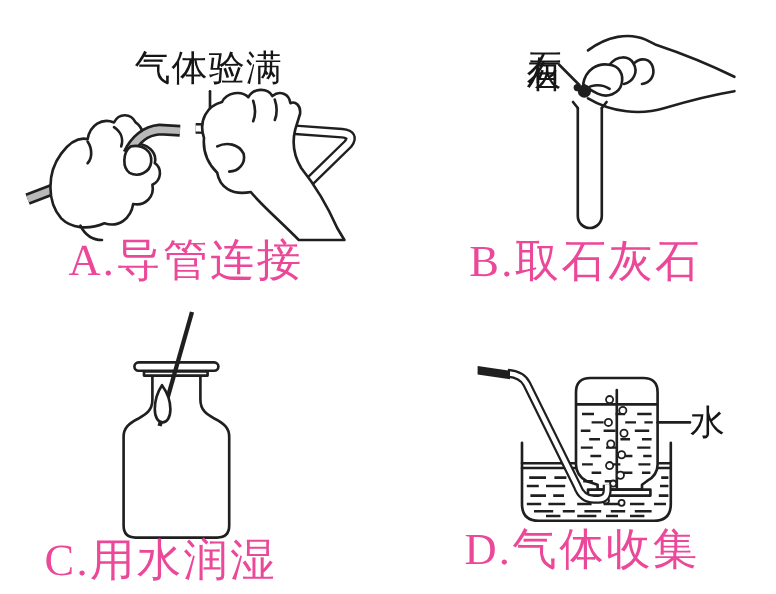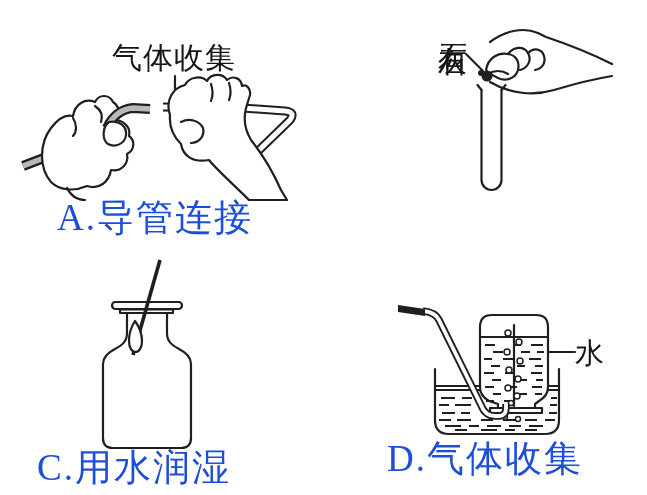--- a/index.html
+++ b/index.html
@@ -4,40 +4,40 @@
 <style>
   html,body{margin:0;padding:0;background:#fff;}
   #stage{
     position:relative;width:647px;height:495px;background:#ffffff;
     overflow:hidden;
     font-family:"Liberation Serif","DejaVu Serif",serif;
     color:#161616;
   }
   .caption{
     position:absolute;font-size:37px;line-height:44px;letter-spacing:2px;
-    color:#1d4ed8;white-space:nowrap;
+    color:#ec4899;white-space:nowrap;
   }
   .annotation{
     position:absolute;font-size:30px;line-height:34px;letter-spacing:1px;
     color:#161616;white-space:nowrap;
   }
   .annotation-vertical{
     position:absolute;font-size:29px;letter-spacing:3px;
     writing-mode:vertical-rl;text-orientation:upright;color:#161616;
   }
   svg{position:absolute;overflow:visible;}
   .ink{stroke:#1f1f1f;fill:none;stroke-width:2.2;stroke-linecap:round;stroke-linejoin:round;}
   .inkfill{stroke:#1f1f1f;fill:#ffffff;stroke-width:2.2;stroke-linecap:round;stroke-linejoin:round;}
 </style>
 </head>
 <body>
 
 <div id="stage">
 
-  <div class="annotation" style="left:112px;top:41px;">气体收集</div>
+  <div class="annotation" style="left:112px;top:41px;">气体验满</div>
 
   <svg style="left:15px;top:70px;" width="300" height="130" viewBox="0 0 300 130">
 
     <line x1="160" y1="6" x2="160" y2="36" class="ink" stroke-width="2"></line>
 
     <g>
       <path d="M 8,96 L 52,79" stroke="#1f1f1f" stroke-width="10" fill="none" stroke-linecap="butt"></path>
       <path d="M 8,96 L 52,79" stroke="#b9b9b9" stroke-width="5.5" fill="none" stroke-linecap="butt"></path>
     </g>
 
@@ -97,20 +97,21 @@
       <circle cx="31" cy="53" r="3" fill="#1f1f1f"></circle>
     </g>
 
     <g>
       <path class="ink" d="M 31.5,70 L 31.5,160 A 10,10 0 0 0 51.5,160 L 51.5,70"></path>
       <path class="ink" d="M 31.5,70 L 27.5,65"></path>
       <path class="ink" d="M 51.5,70 L 55.5,65"></path>
     </g>
   </svg>
 
+  <div class="caption" style="left:391px;top:197px;">B.取石灰石</div>
 
   <svg style="left:88px;top:258px;" width="135" height="200" viewBox="0 0 135 200">
 
     <g>
       <path class="ink" d="M 39,55 L 39,75 C 39,84 34,87 27,91 C 19,95 15,99 15,106
         L 15,180 Q 15,190 25,190 L 93,190 Q 103,190 103,180 L 103,106
         C 103,99 99,95 91,91 C 84,87 79,84 79,75 L 79,55"></path>
       <rect x="32" y="51.5" width="53" height="3.5" class="inkfill" stroke-width="1.8"></rect>
     </g>
     <rect x="24" y="44" width="70" height="7" rx="3.5" class="inkfill"></rect>

